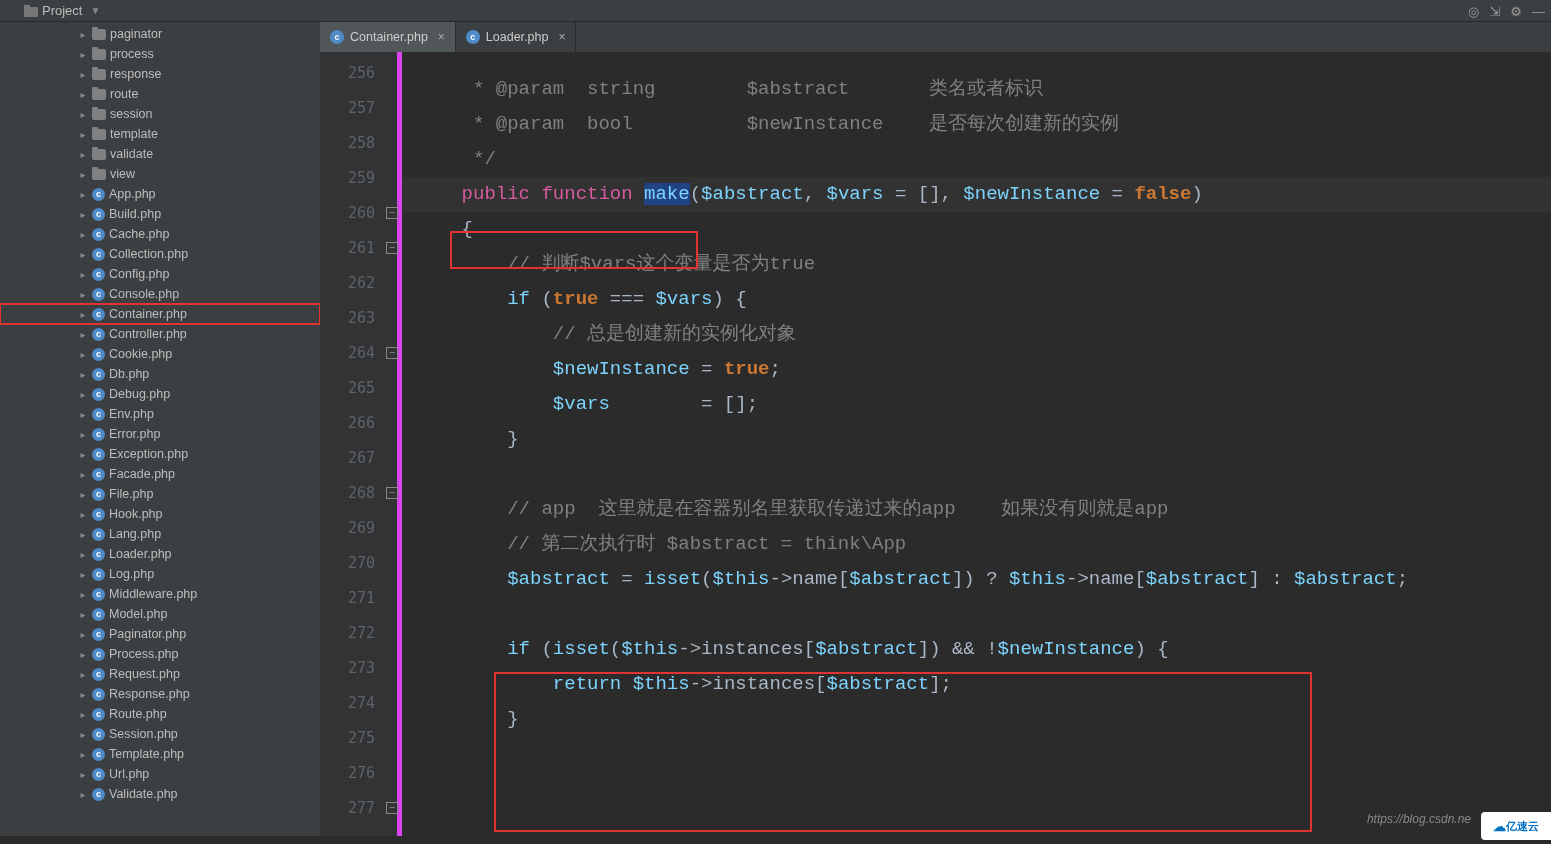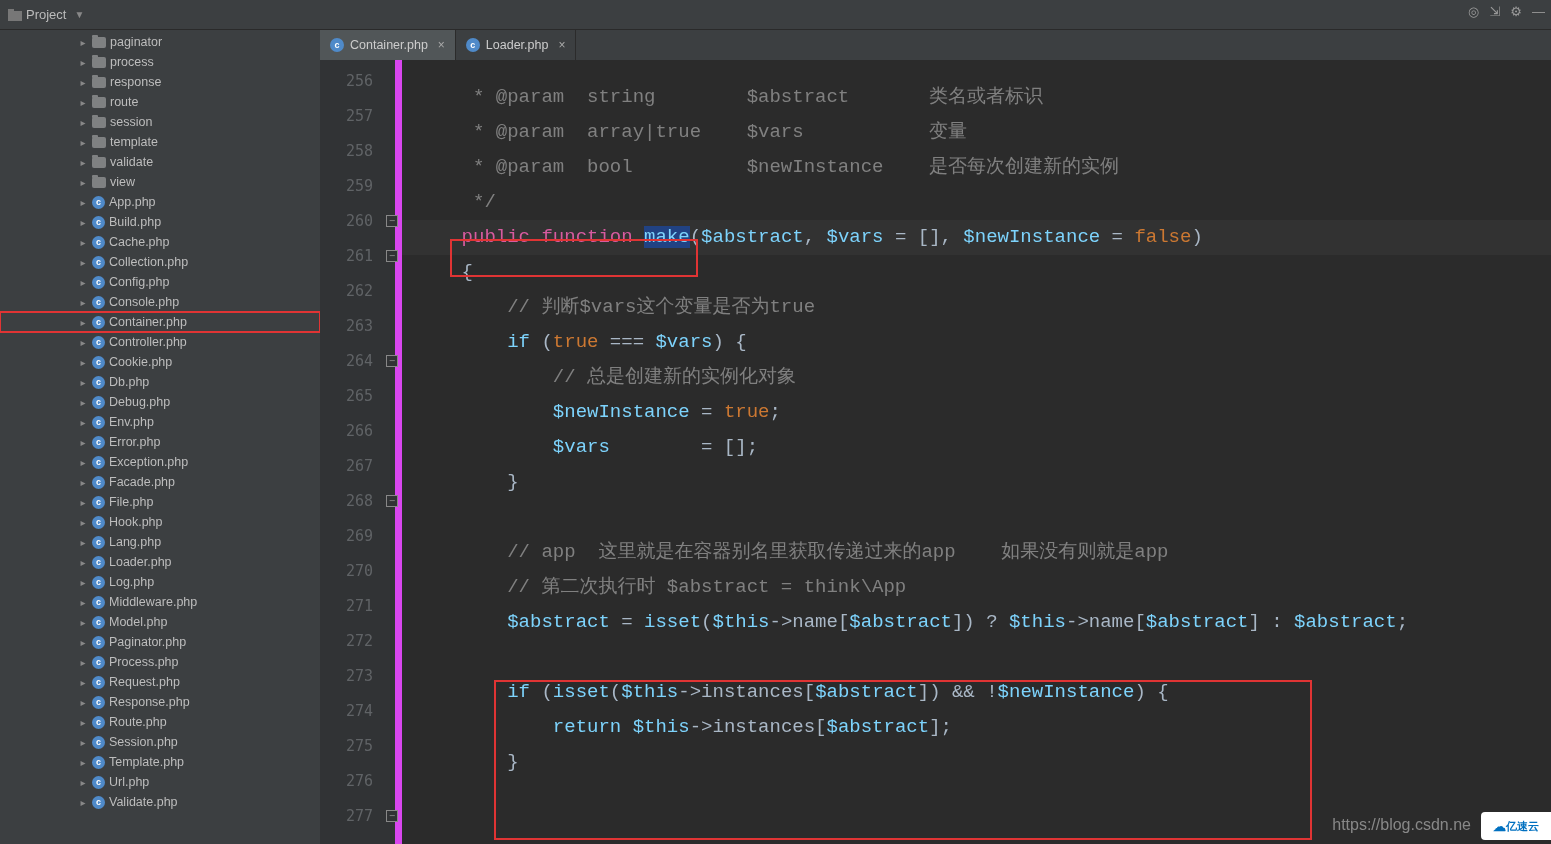--- a/index.html
+++ b/index.html
@@ -6,26 +6,26 @@
 body {
   font-family: "Segoe UI", Arial, sans-serif;
   background: #2b2b2b;
   color: #a9b7c6;
   width: 1551px;
   height: 844px;
   overflow: hidden;
   font-size: 13px;
 }
 .top-bar {
-  height: 30px;
+  height: 22px;
   background: #3c3f41;
   border-bottom: 1px solid #2a2a2a;
   display: flex;
   align-items: center;
-  padding: 0 4px;
+  padding: 0 20px;
   position: relative;
 }
 .proj-header { display: flex; align-items: center; gap: 4px; color: #bbb; cursor: pointer; padding: 2px 4px; }
 .proj-icon { width: 14px; height: 12px; display: inline-block; }
 .arrow-down { font-size: 10px; color: #888; margin-left: 4px; }
 .top-tools { position: absolute; right: 6px; top: 4px; display: flex; gap: 10px; align-items: center; }
 .top-tools span { color: #999; cursor: pointer; font-size: 13px; }
 .main { display: flex; height: calc(844px - 30px); }
 .sidebar {
   width: 320px;
@@ -56,42 +56,42 @@
   padding: 0 10px; background: #515658; color: #ccc;
   border-right: 1px solid #2b2b2b; font-size: 12.5px; cursor: pointer;
 }
 .tab.inactive { background: #3c3f41; }
 .tab .php-icon { width: 14px; height: 14px; }
 .tab .close-x { font-size: 12px; color: #aaa; margin-left: 4px; }
 .code-area { flex: 1; display: flex; overflow: auto; position: relative; }
 .gutter {
   width: 82px; background: #313335; color: #606366;
   font-family: Consolas, monospace; font-size: 15px; text-align: right;
-  padding-top: 4px; border-right: 7px solid #d946ef;
+  padding-top: 4px; border-right: 5px solid #d946ef;
 }
 .gutter-line { height: 35px; line-height: 35px; padding-right: 22px; position: relative; }
 .fold-mark { position: absolute; left: 66px; width: 12px; height: 12px; top: 11px; border: 1px solid #888; background: #313335; }
 .fold-mark::after { content: "−"; color: #888; font-size: 10px; display: block; text-align: center; line-height: 9px; }
 .code-body {
   flex: 1; font-family: Consolas, "Courier New", monospace;
   font-size: 19px; padding-top: 20px; position: relative;
   white-space: nowrap;
 }
 .code-line { height: 35px; line-height: 35px; padding-left: 14px; position: relative; white-space: pre; }
 .tok-comment { color: #808080; }
 .tok-keyword { color: #7dd3fc; }
 .tok-pink { color: #d75b9f; }
 .tok-var { color: #7dd3fc; }
 .tok-func { color: #7dd3fc; }
 .tok-default { color: #a9b7c6; }
-.tok-literal { color: #cc7832; }
+.tok-literal { color: #cc7832; font-weight: bold; }
 .line-highlight { background: #323232; }
 .sig-box { position: absolute; border: 2px solid #e03434; pointer-events: none; }
 .make-hl { background: #214283; }
-.watermark { position: absolute; bottom: 6px; right: 0; font-size: 16px; color: #888; padding: 4px 10px; }
+.watermark { position: absolute; bottom: 14px; right: 0; font-size: 12px; color: #888; padding: 4px 10px; font-style: italic; }
 .ys-logo { position: absolute; bottom: 4px; right: 0; width: 70px; height: 28px; background: #fff; border-radius: 4px 0 0 4px; display: flex; align-items: center; justify-content: center; font-size: 11px; color: #0070c0; font-weight: bold; }
 </style>
 </head>
 <body>
 
 <div class="top-bar">
   <div class="proj-header">
     <span class="proj-icon">
       <svg width="14" height="12">
           <rect x="0" y="2" width="14" height="10" fill="#777"></rect>
@@ -344,21 +344,20 @@
           <div class="gutter-line">273</div>
           <div class="gutter-line">274</div>
           <div class="gutter-line">275</div>
           <div class="gutter-line">276</div>
           <div class="gutter-line">277<span class="fold-mark"></span></div>
           <div class="gutter-line">278</div>
         </div>
       <div class="code-body" id="code">
 
 <div class="code-line"><span class="tok-comment">     * @param  string        $abstract       </span><span class="tok-comment">类名或者标识</span></div>
-<div class="code-line"><span class="tok-comment">     * @param  array|true    $vars           </span><span class="tok-comment">变量</span></div>
 <div class="code-line"><span class="tok-comment">     * @param  bool          $newInstance    </span><span class="tok-comment">是否每次创建新的实例</span></div>
 <div class="code-line"><span class="tok-comment">     */</span></div>
 <div class="code-line line-highlight">    <span class="tok-pink">public</span> <span class="tok-pink">function</span> <span class="tok-func make-hl">make</span><span class="tok-default">(</span><span class="tok-var">$abstract</span><span class="tok-default">, </span><span class="tok-var">$vars</span><span class="tok-default"> = [], </span><span class="tok-var">$newInstance</span><span class="tok-default"> = </span><span class="tok-literal">false</span><span class="tok-default">)</span></div>
 <div class="code-line"><span class="tok-default">    {</span></div>
 <div class="code-line"><span class="tok-comment">        // </span><span class="tok-comment">判断$vars这个变量是否为true</span></div>
 <div class="code-line"><span class="tok-default">        </span><span class="tok-keyword">if</span><span class="tok-default"> (</span><span class="tok-literal">true</span><span class="tok-default"> === </span><span class="tok-var">$vars</span><span class="tok-default">) {</span></div>
 <div class="code-line"><span class="tok-comment">            // </span><span class="tok-comment">总是创建新的实例化对象</span></div>
 <div class="code-line"><span class="tok-default">            </span><span class="tok-var">$newInstance</span><span class="tok-default"> = </span><span class="tok-literal">true</span><span class="tok-default">;</span></div>
 <div class="code-line"><span class="tok-default">            </span><span class="tok-var">$vars</span><span class="tok-default">        = [];</span></div>
 <div class="code-line"><span class="tok-default">        }</span></div>

